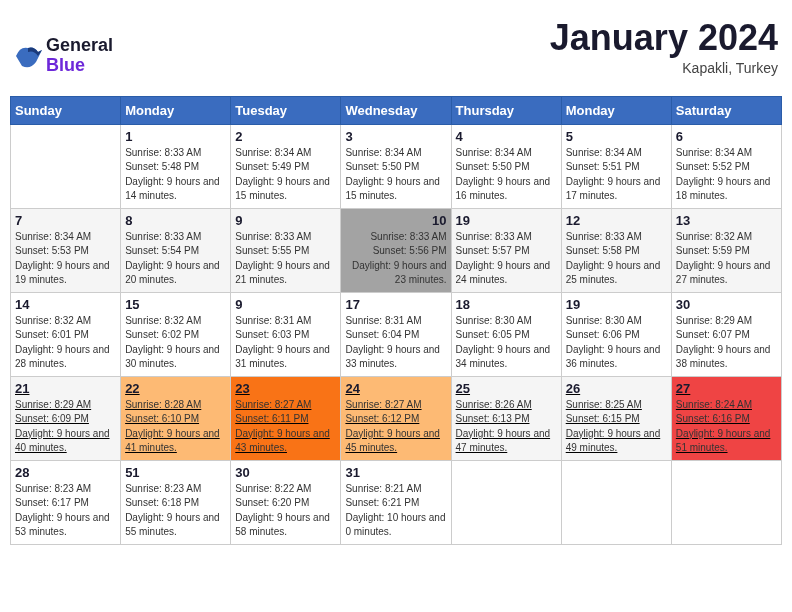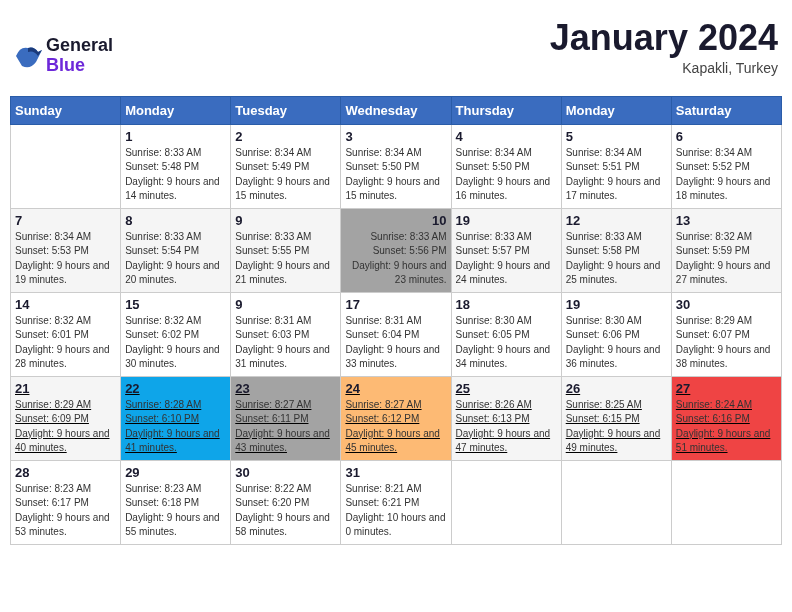--- a/index.html
+++ b/index.html
@@ -255,27 +255,27 @@
 Daylight: 9 hours and 38 minutes.</div>
         </td>
       </tr>
       <tr style="background-color: rgb(245, 245, 245); text-decoration: underline;">
         <td style="background-color: rgb(245, 245, 245);">
           <div class="day-number">21</div>
           <div class="day-info" style="white-space: pre-line;">Sunrise: 8:29 AM
 Sunset: 6:09 PM
 Daylight: 9 hours and 40 minutes.</div>
         </td>
-        <td style="background-color: #0ea5e9;">
+        <td style="background-color: #fdba74;">
           <div class="day-number">22</div>
           <div class="day-info" style="white-space: pre-line;">Sunrise: 8:28 AM
 Sunset: 6:10 PM
 Daylight: 9 hours and 41 minutes.</div>
         </td>
-        <td style="background-color: #a3a3a3;">
+        <td style="background-color: #f97316;">
           <div class="day-number">23</div>
           <div class="day-info" style="white-space: pre-line;">Sunrise: 8:27 AM
 Sunset: 6:11 PM
 Daylight: 9 hours and 43 minutes.</div>
         </td>
         <td style="background-color: #fdba74;">
           <div class="day-number">24</div>
           <div class="day-info" style="white-space: pre-line;">Sunrise: 8:27 AM
 Sunset: 6:12 PM
 Daylight: 9 hours and 45 minutes.</div>
@@ -300,21 +300,21 @@
         </td>
       </tr>
       <tr>
         <td>
           <div class="day-number">28</div>
           <div class="day-info" style="white-space: pre-line;">Sunrise: 8:23 AM
 Sunset: 6:17 PM
 Daylight: 9 hours and 53 minutes.</div>
         </td>
         <td>
-          <div class="day-number">29</div>
+          <div class="day-number">51</div>
           <div class="day-info" style="white-space: pre-line;">Sunrise: 8:23 AM
 Sunset: 6:18 PM
 Daylight: 9 hours and 55 minutes.</div>
         </td>
         <td>
           <div class="day-number">30</div>
           <div class="day-info" style="white-space: pre-line;">Sunrise: 8:22 AM
 Sunset: 6:20 PM
 Daylight: 9 hours and 58 minutes.</div>
         </td>

